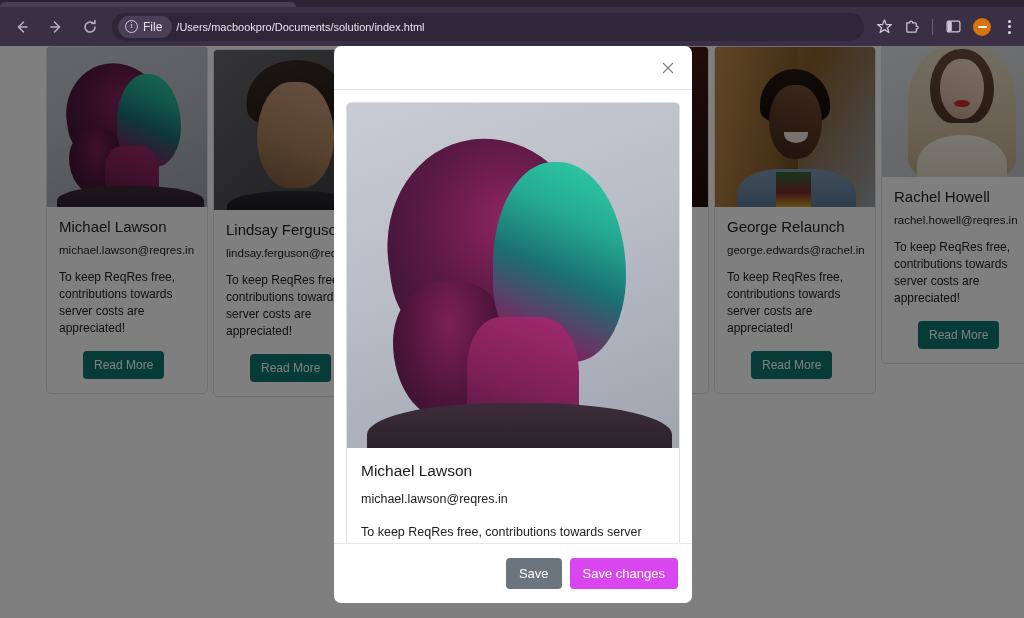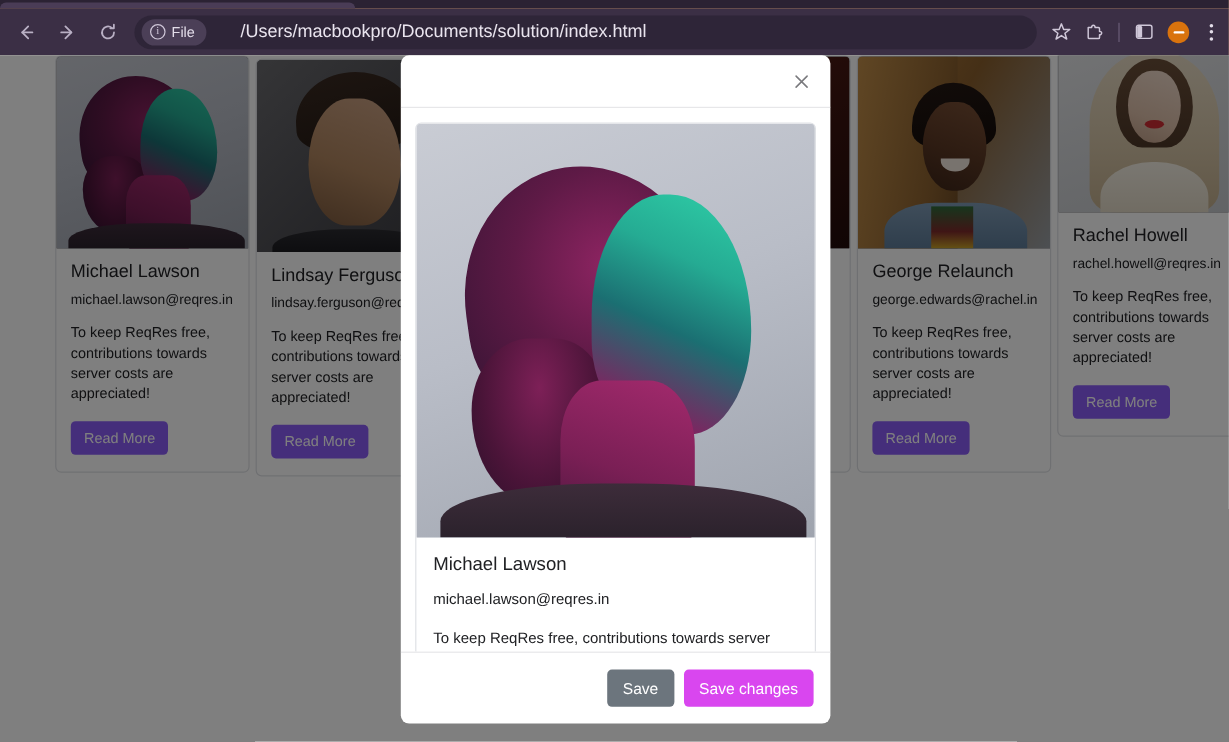--- a/index.html
+++ b/index.html
@@ -7,21 +7,21 @@
     width: 1024px; height: 618px;
     overflow: hidden;
     font-family: "Liberation Sans", sans-serif;
     background: #ffffff;
   }
 
   
   #browser-chrome {
     position: absolute; left: 0; top: 0;
     width: 1024px; height: 46px;
-    background: #fdba74;
+    background: #c2410c;
   }
   #tab-strip {
     position: absolute; left: 0; top: 0;
     width: 1024px; height: 7px;
     background: #2b2233;
   }
   #tab-strip-active {
     position: absolute; left: 0; top: 2px;
     width: 296px; height: 5px;
     background: #4a3c56;
@@ -74,23 +74,23 @@
     position: absolute; left: 0; right: 0; top: -2px;
     text-align: center;
     font-size: 9px; line-height: 13px; color: #cfc7d8;
     font-family: "Liberation Serif", serif;
   }
   #file-chip-label {
     font-size: 12px; color: #e3dde9;
     white-space: nowrap;
   }
   #url-text {
-    font-size: 15px; color: #e9e4ee;
+    font-size: 11px; color: #e9e4ee;
     white-space: nowrap;
-    margin-left: 28px;
+    margin-left: 4px;
     overflow: hidden; text-overflow: ellipsis;
   }
 
   .tool-ic {
     width: 28px; height: 28px;
     display: flex; align-items: center; justify-content: center;
     color: #cfc7d8;
     flex: none;
   }
   #tb-divider {
@@ -171,26 +171,27 @@
     margin-bottom: 13px;
     white-space: nowrap;
   }
   .card-text {
     font-size: 12px; color: #202124;
     line-height: 17px;
     margin-bottom: 14px;
   }
   .read-more {
     display: inline-block;
-    background: #8b5cf6;
+    background: #0f766e;
     color: #ffffff;
     font-size: 12px;
     padding: 7px 11px;
     border-radius: 4px;
     border: none;
+    margin-left: 24px;
   }
 
   
   .portrait { position: absolute; inset: 0; }
 
   
   .p-duotone { background: linear-gradient(160deg,#c9ccd4 0%,#b9bdc7 45%,#9fa4ae 100%); }
   .p-duotone .hair {
     position: absolute; left: 12%; top: 10%; width: 62%; height: 62%;
     background: radial-gradient(ellipse at 60% 40%, #8e2462 0%, #5e1a46 45%, #2f1330 100%);

